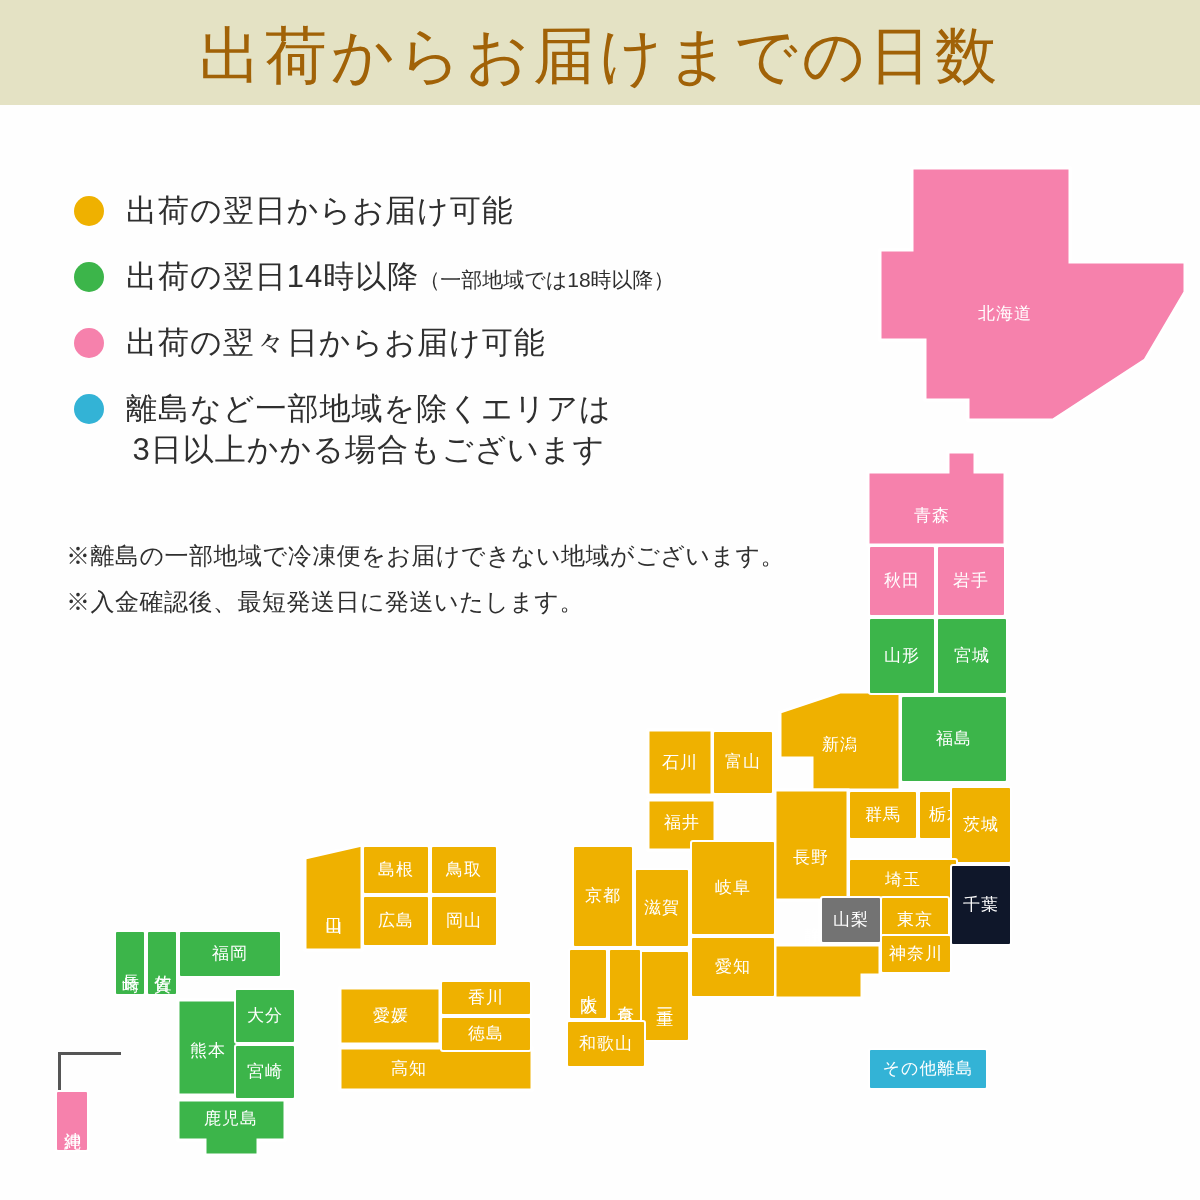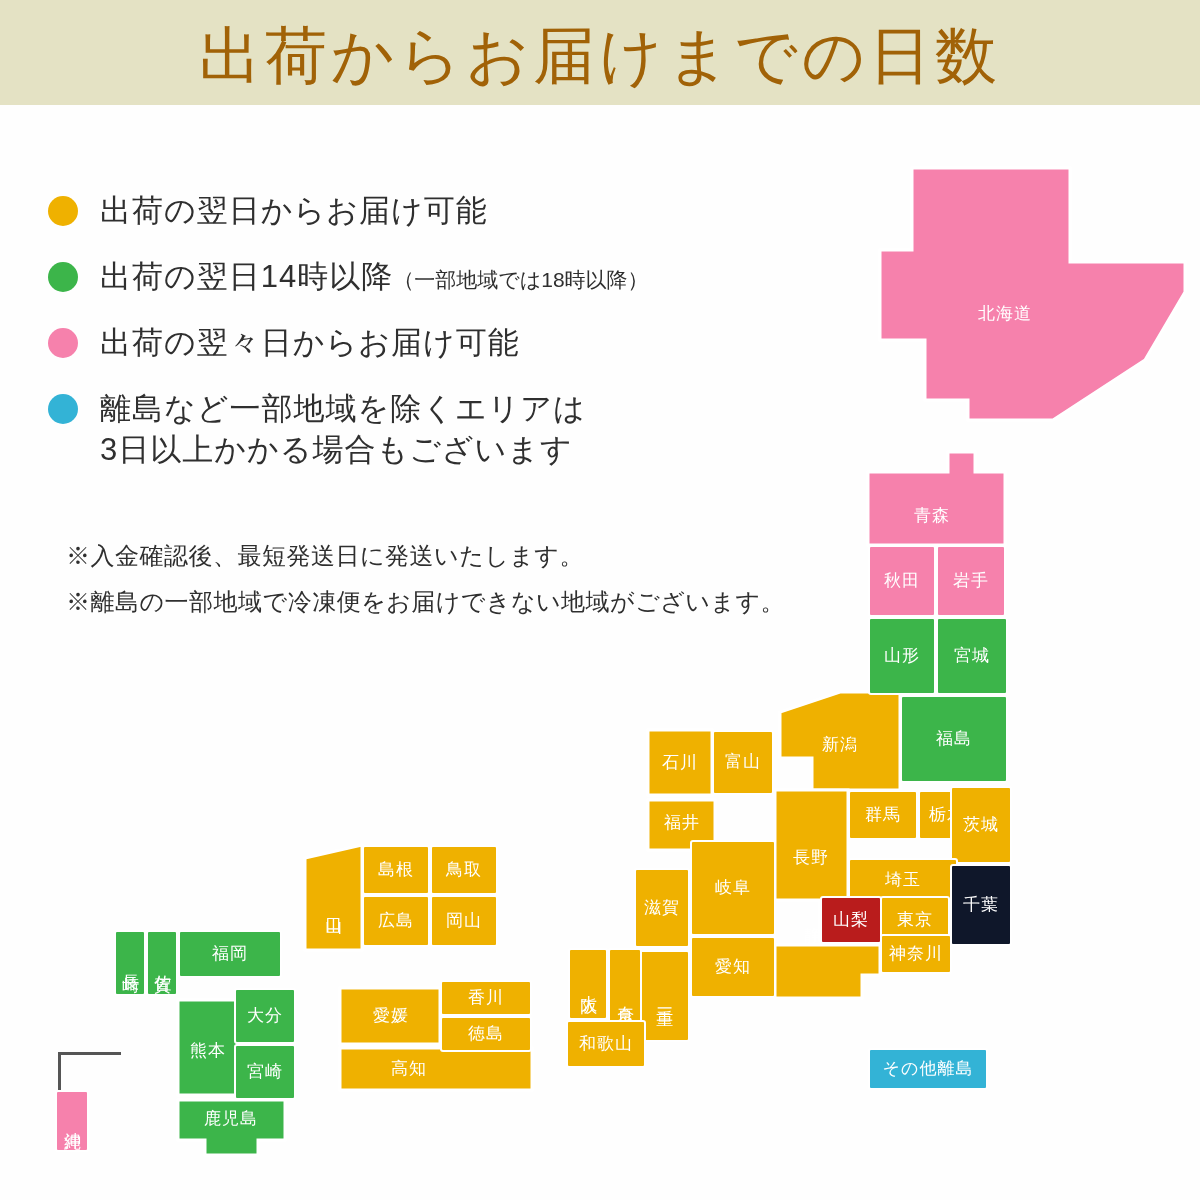--- a/index.html
+++ b/index.html
@@ -36,23 +36,24 @@
     text-align: center;
     font-family: "Liberation Serif", serif;
     font-size: 62px;
     letter-spacing: 4px;
     color: #a16207;
     white-space: nowrap;
   }
   
   .legend {
     position: absolute;
-    left: 48px;
+    left: 74px;
     top: 190px;
     width: 760px;
+    text-align: center;
   }
   .legend-row {
     display: flex;
     align-items: flex-start;
     margin-bottom: 24px;
   }
   .legend-dot {
     width: 30px;
     height: 30px;
     border-radius: 50%;
@@ -153,22 +154,22 @@
     <div class="legend-row">
       <div class="legend-dot" style="background:#33b3d6;"></div>
       <div class="legend-text">
         <div>離島など一部地域を除くエリアは</div>
         <div>3日以上かかる場合もございます</div>
       </div>
     </div>
   </div>
 
   <div class="notes">
+    <div class="note-line">※離島の一部地域で冷凍便をお届けできない地域がございます。</div>
     <div class="note-line">※入金確認後、最短発送日に発送いたします。</div>
-    <div class="note-line">※離島の一部地域で冷凍便をお届けできない地域がございます。</div>
   </div>
 
   <div id="map">
 
     <svg class="mapsvg" viewBox="0 0 1200 1200">
       <polygon points="912,168 1070,168 1070,262 1185,262 1185,292 1145,360 1053,420 968,420 968,400 925,400 925,340 880,340 880,250 912,250" fill="#f681ac" stroke="#ffffff" stroke-width="3"></polygon>
 
       <polygon points="868,472 948,472 948,452 975,452 975,472 1005,472 1005,545 868,545" fill="#f681ac" stroke="#ffffff" stroke-width="3"></polygon>
 
       <polygon points="178,1000 238,1000 238,1095 178,1095" fill="#3cb54a" stroke="#ffffff" stroke-width="3"></polygon>
@@ -262,39 +263,42 @@
 
     <div class="pref" style="left:848px; top:858px; width:110px; height:44px; background:#efb100;">
         <span>埼玉</span>
       </div>
     <div class="pref" style="left:880px; top:896px; width:70px; height:48px; background:#efb100;">
         <span>東京</span>
       </div>
     <div class="pref" style="left:950px; top:864px; width:62px; height:82px; background:#0f172a;">
         <span>千葉</span>
       </div>
-    <div class="pref" style="left:820px; top:896px; width:62px; height:48px; background:#b91c1c;">
+    <div class="pref" style="left:820px; top:896px; width:62px; height:48px; background:#737373;">
         <span>山梨</span>
       </div>
     <div class="pref" style="left:880px; top:934px; width:72px; height:40px; background:#efb100;">
         <span>神奈川</span>
       </div>
 
     <div class="pref" style="left:690px; top:840px; width:86px; height:96px; background:#efb100;">
         <span>岐阜</span>
       </div>
     <div class="pref" style="left:690px; top:936px; width:86px; height:62px; background:#efb100;">
         <span>愛知</span>
       </div>
 
     <div class="pref vert" style="left:638px; top:950px; width:52px; height:92px; background:#efb100;">
         <span>三重</span>
       </div>
     <div class="pref" style="left:634px; top:868px; width:56px; height:80px; background:#efb100;">
         <span>滋賀</span>
+      </div>
+    <div class="pref" style="left:572px; top:845px; width:62px; height:103px; background:#efb100;">
+        <span>京都</span>
       </div>
     <div class="pref vert" style="left:568px; top:948px; width:40px; height:72px; background:#efb100;">
         <span>大阪</span>
       </div>
     <div class="pref vert" style="left:608px; top:948px; width:34px; height:92px; background:#efb100;">
         <span>奈良</span>
       </div>
     <div class="pref" style="left:566px; top:1020px; width:80px; height:48px; background:#efb100;">
         <span>和歌山</span>
       </div>

